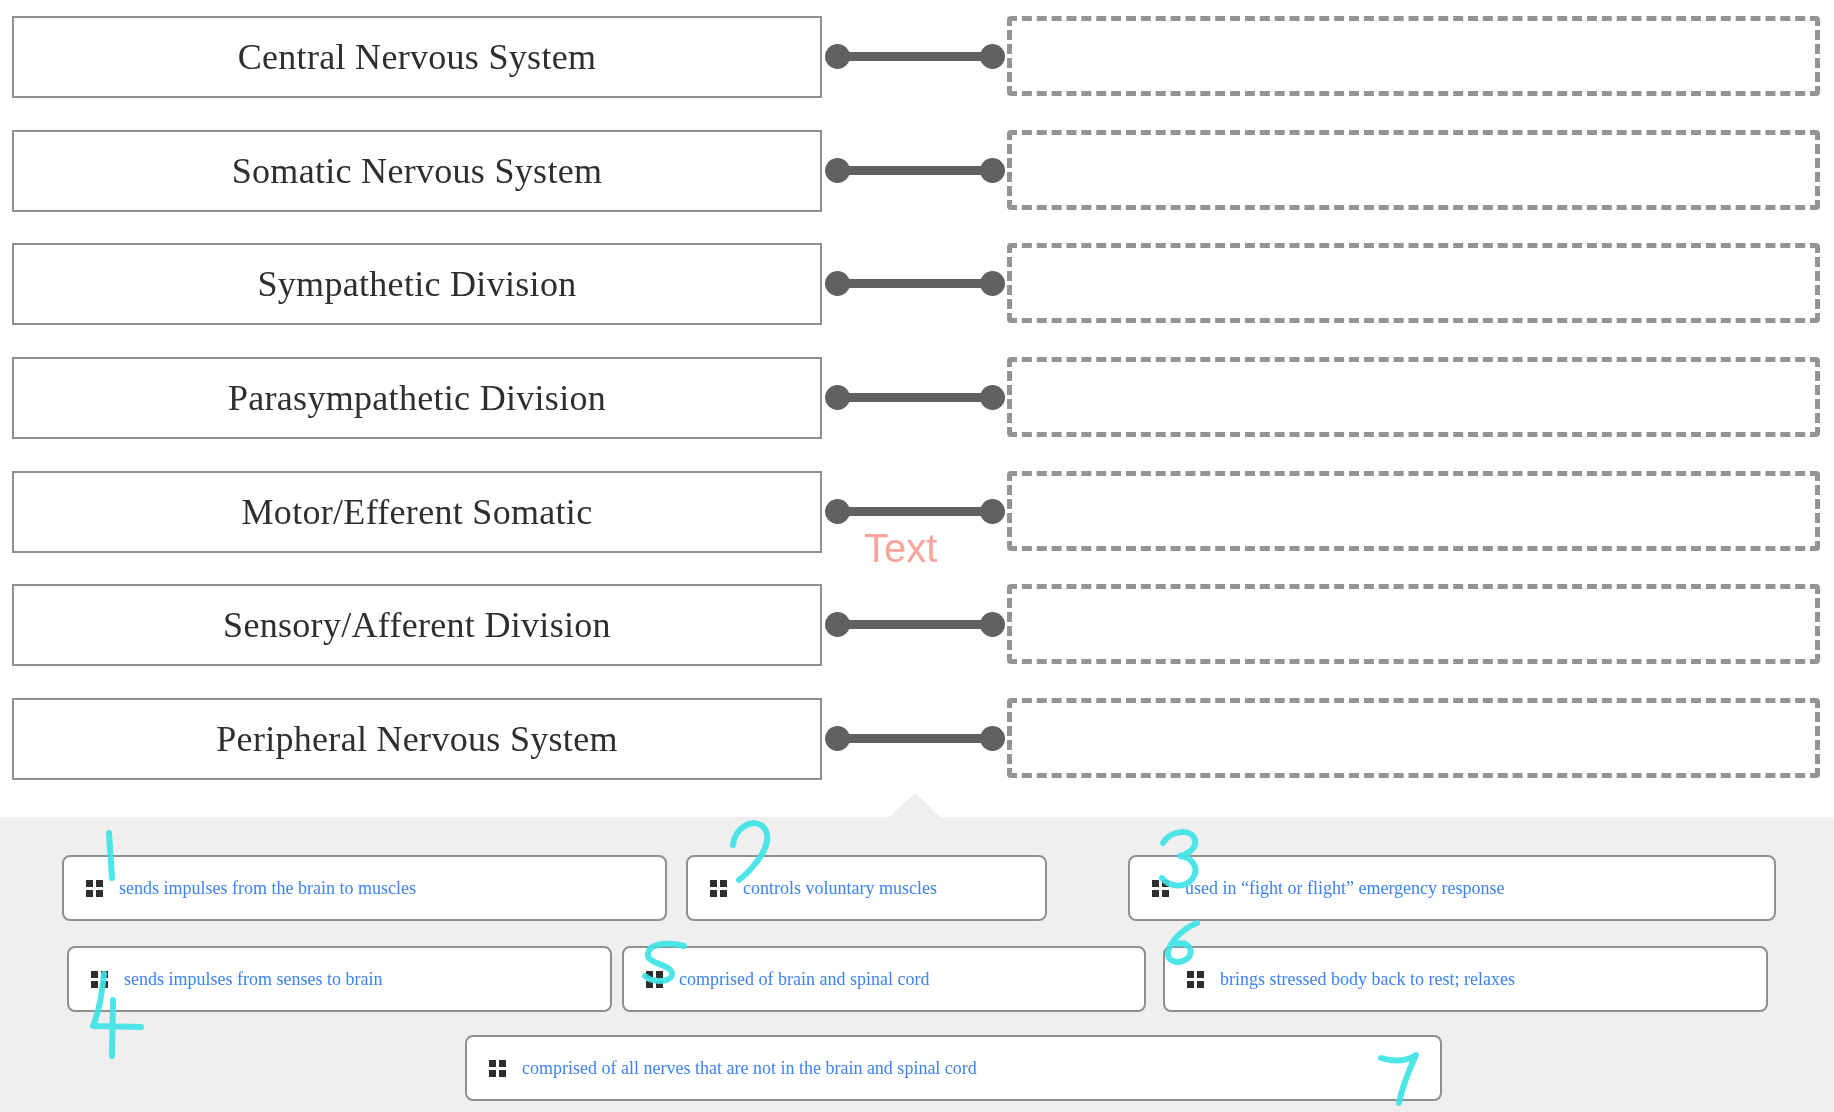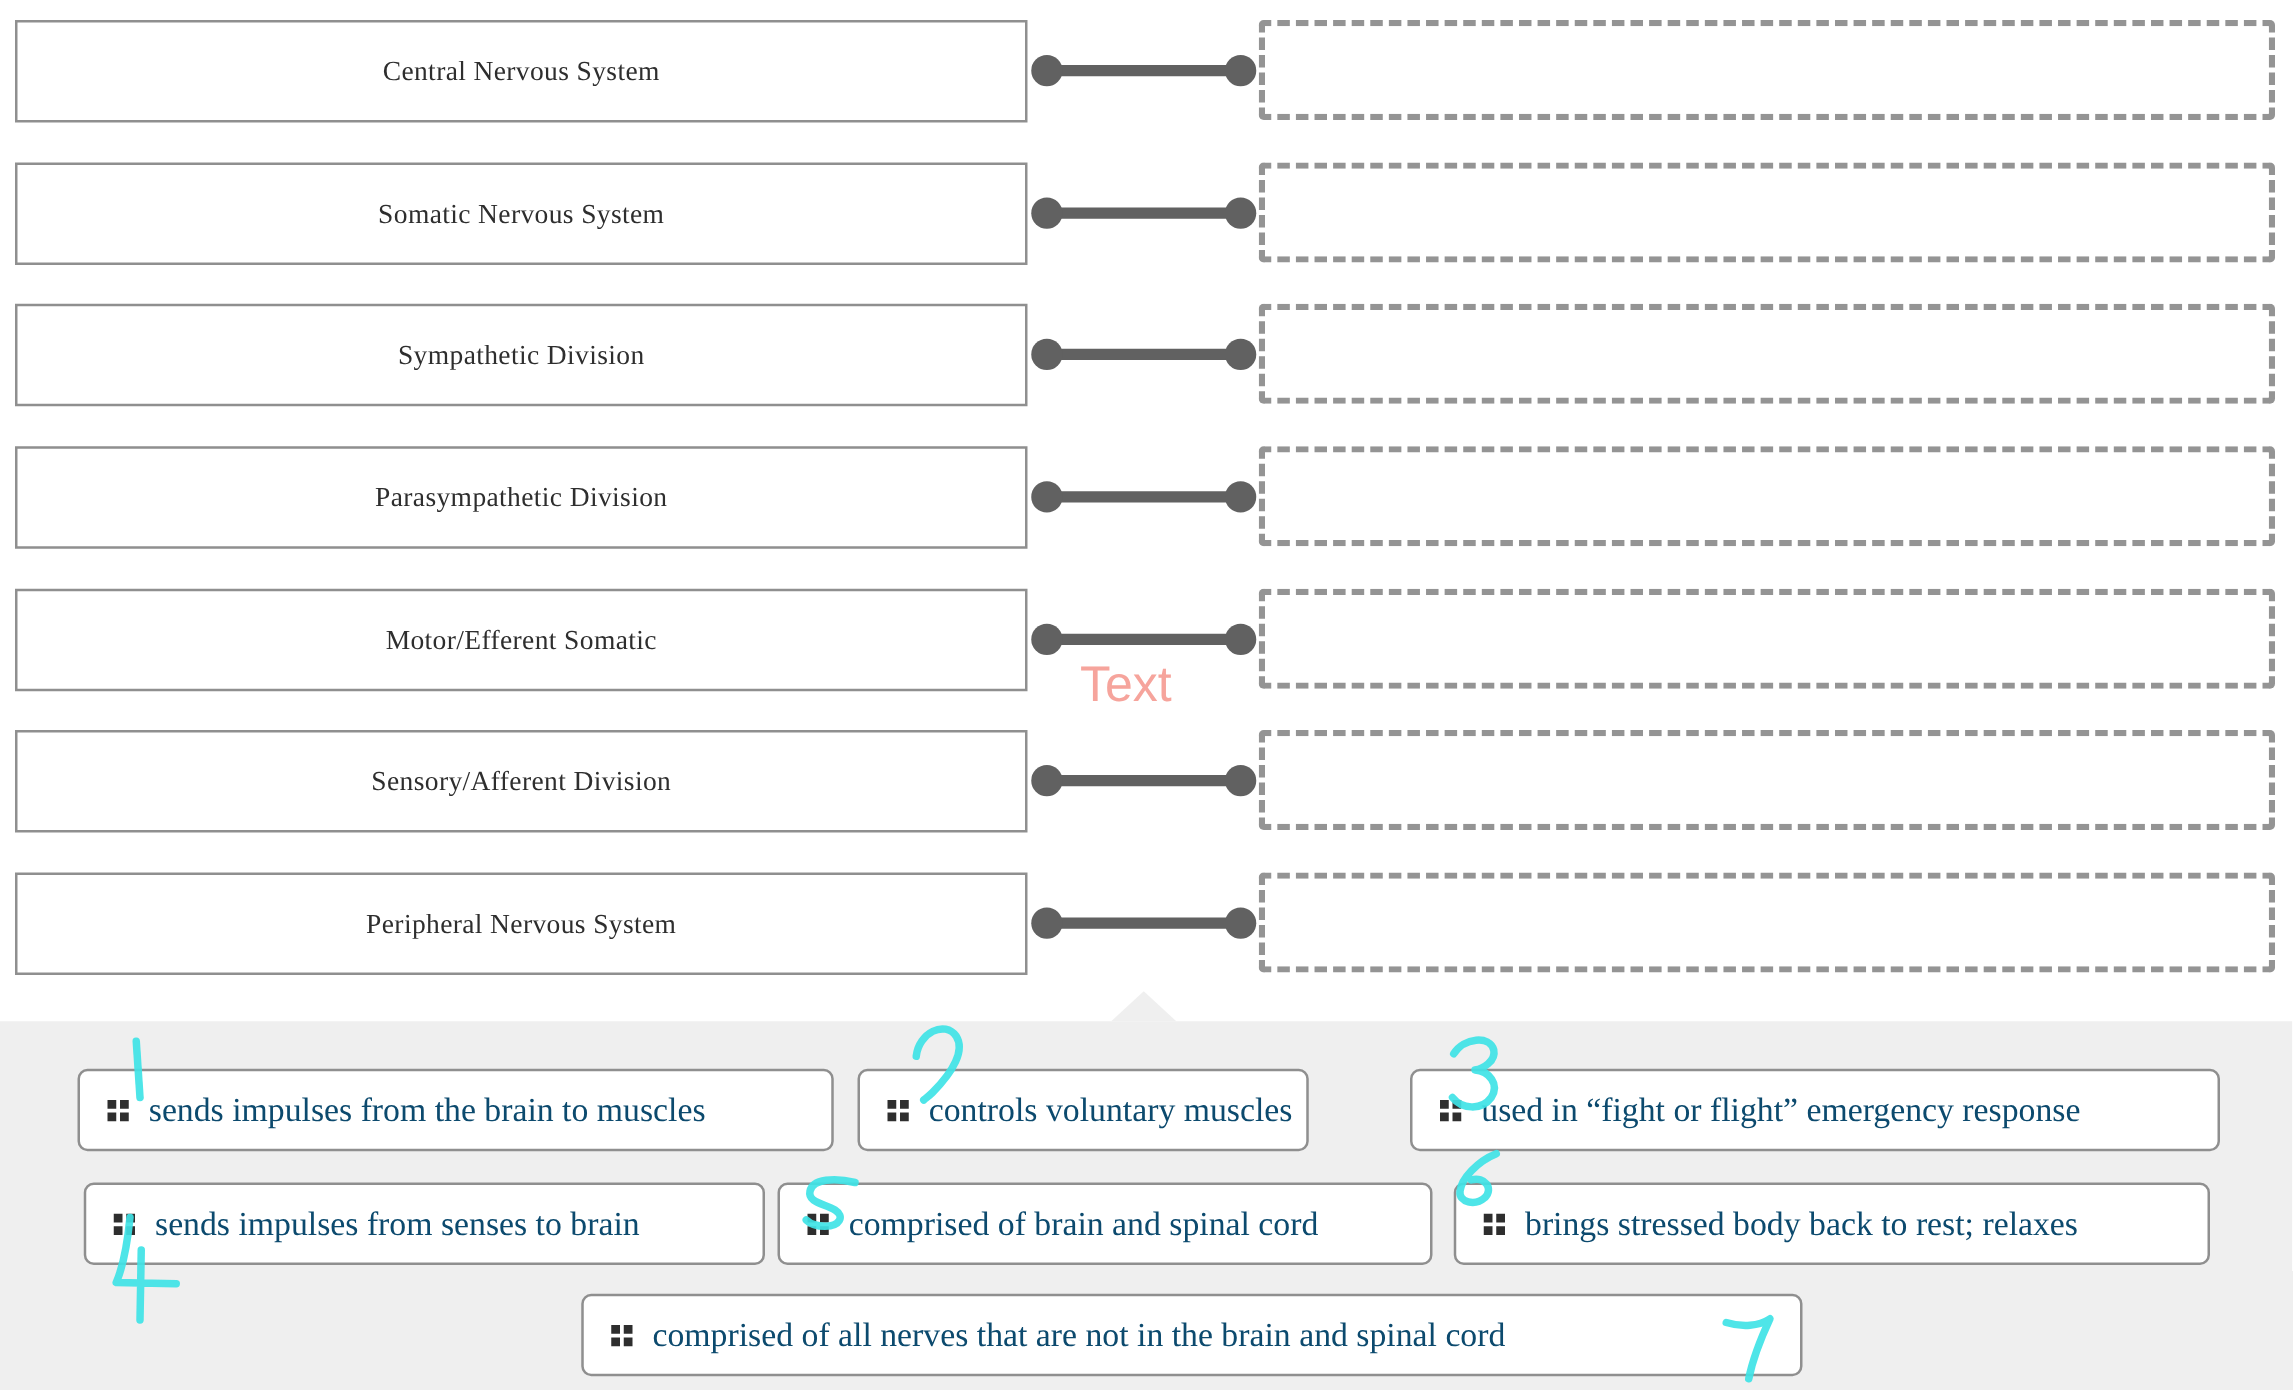--- a/index.html
+++ b/index.html
@@ -2,37 +2,37 @@
 <html><head>
 <meta charset="utf-8">
 <style>
   html,body{margin:0;padding:0;background:#fff;}
   .canvas{position:relative;width:1834px;height:1112px;background:#ffffff;overflow:hidden;
           font-family:"Liberation Serif", serif;}
   
   .row{position:absolute;left:0;width:100%;height:82px;}
   .term-box{position:absolute;left:12px;width:806px;height:78px;background:#ffffff;
             border:2px solid #8f8f8f;display:flex;align-items:center;justify-content:center;}
-  .term-box span{font-size:22px;color:#2e2e2e;letter-spacing:.3px;}
+  .term-box span{font-size:36px;color:#2e2e2e;letter-spacing:.3px;}
   .connector{position:absolute;left:837px;width:156px;height:9px;top:36px;background:#616161;}
   .dot{position:absolute;width:25px;height:25px;border-radius:50%;background:#616161;top:-8px;}
   .dot.l{left:-12px;} .dot.r{right:-12px;}
   .drop-box{position:absolute;left:1007px;width:803px;height:70px;background:#ffffff;
             border:5px dashed #949494;border-radius:4px;}
   
   .watermark{position:absolute;left:864px;top:528px;font-family:"Liberation Sans",sans-serif;
              font-size:40px;color:#f6a49c;line-height:1;}
   
   .tray{position:absolute;left:0;top:817px;width:1834px;height:295px;background:#efefef;}
   .notch{position:absolute;top:-24px;left:889px;width:0;height:0;
          border-left:26px solid transparent;border-right:26px solid transparent;
          border-bottom:24px solid #efefef;}
   .chip{position:absolute;height:66px;background:#ffffff;border:2px solid #8f8f8f;border-radius:8px;
         display:flex;align-items:center;padding-left:22px;box-sizing:border-box;}
-  .chip-label{font-size:27px;color:#0c4a6e;margin-left:16px;white-space:nowrap;}
+  .chip-label{font-size:18px;color:#3b82f6;margin-left:16px;white-space:nowrap;}
   .handle{display:grid;grid-template-columns:7px 7px;grid-template-rows:7px 7px;gap:3px;flex:0 0 auto;}
   .handle i{background:#2e2e2e;display:block;}
   
   .ink{position:absolute;left:0;top:0;pointer-events:none;}
   .ink path{fill:none;stroke:#3fe3e6;stroke-width:6;stroke-linecap:round;stroke-linejoin:round;opacity:.92;}
 </style>
 </head>
 <body>
 
 <div class="canvas">

